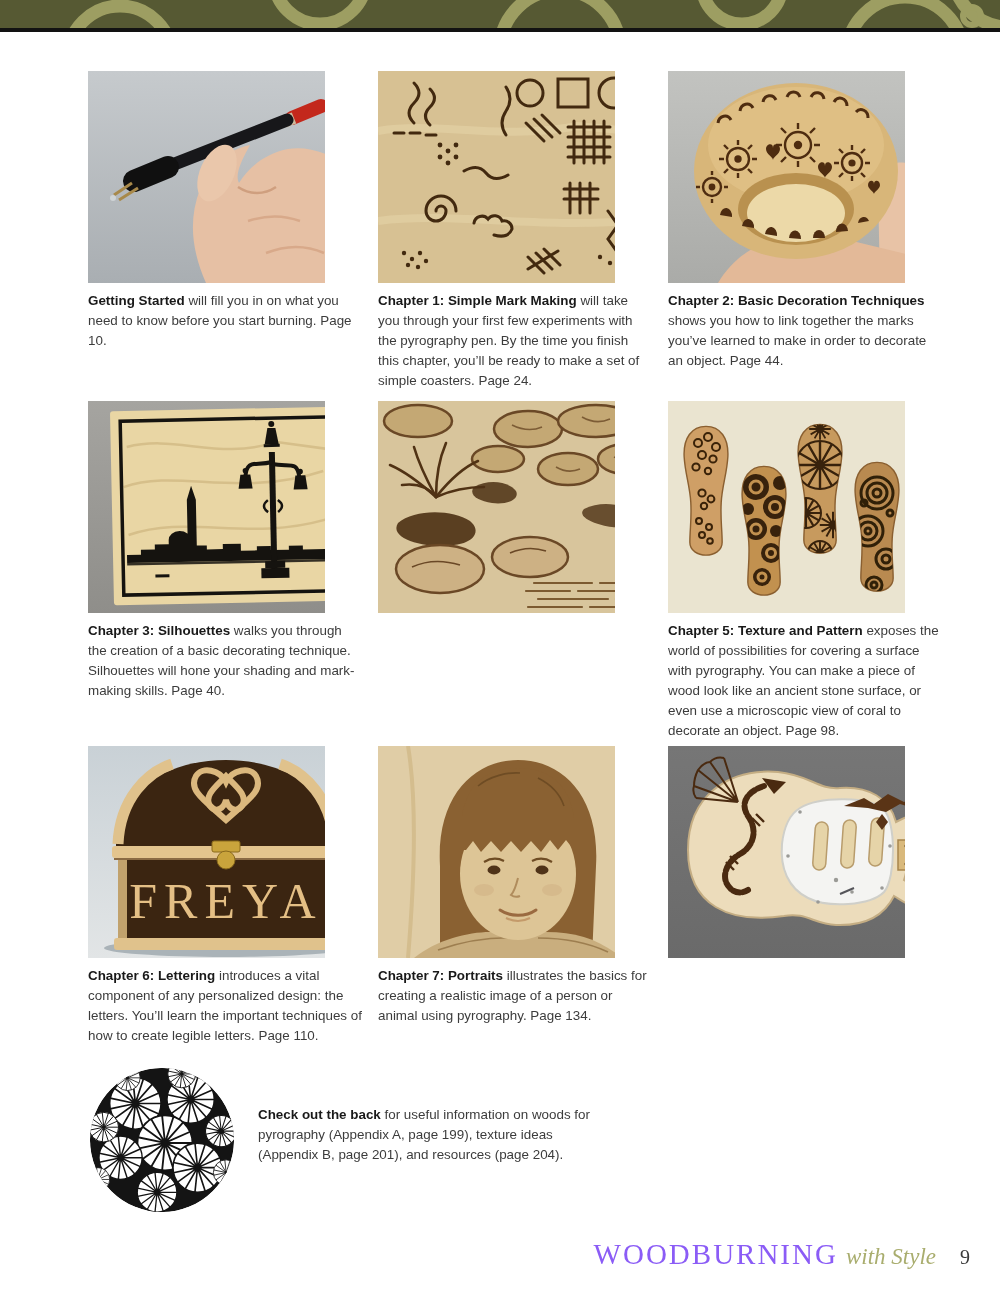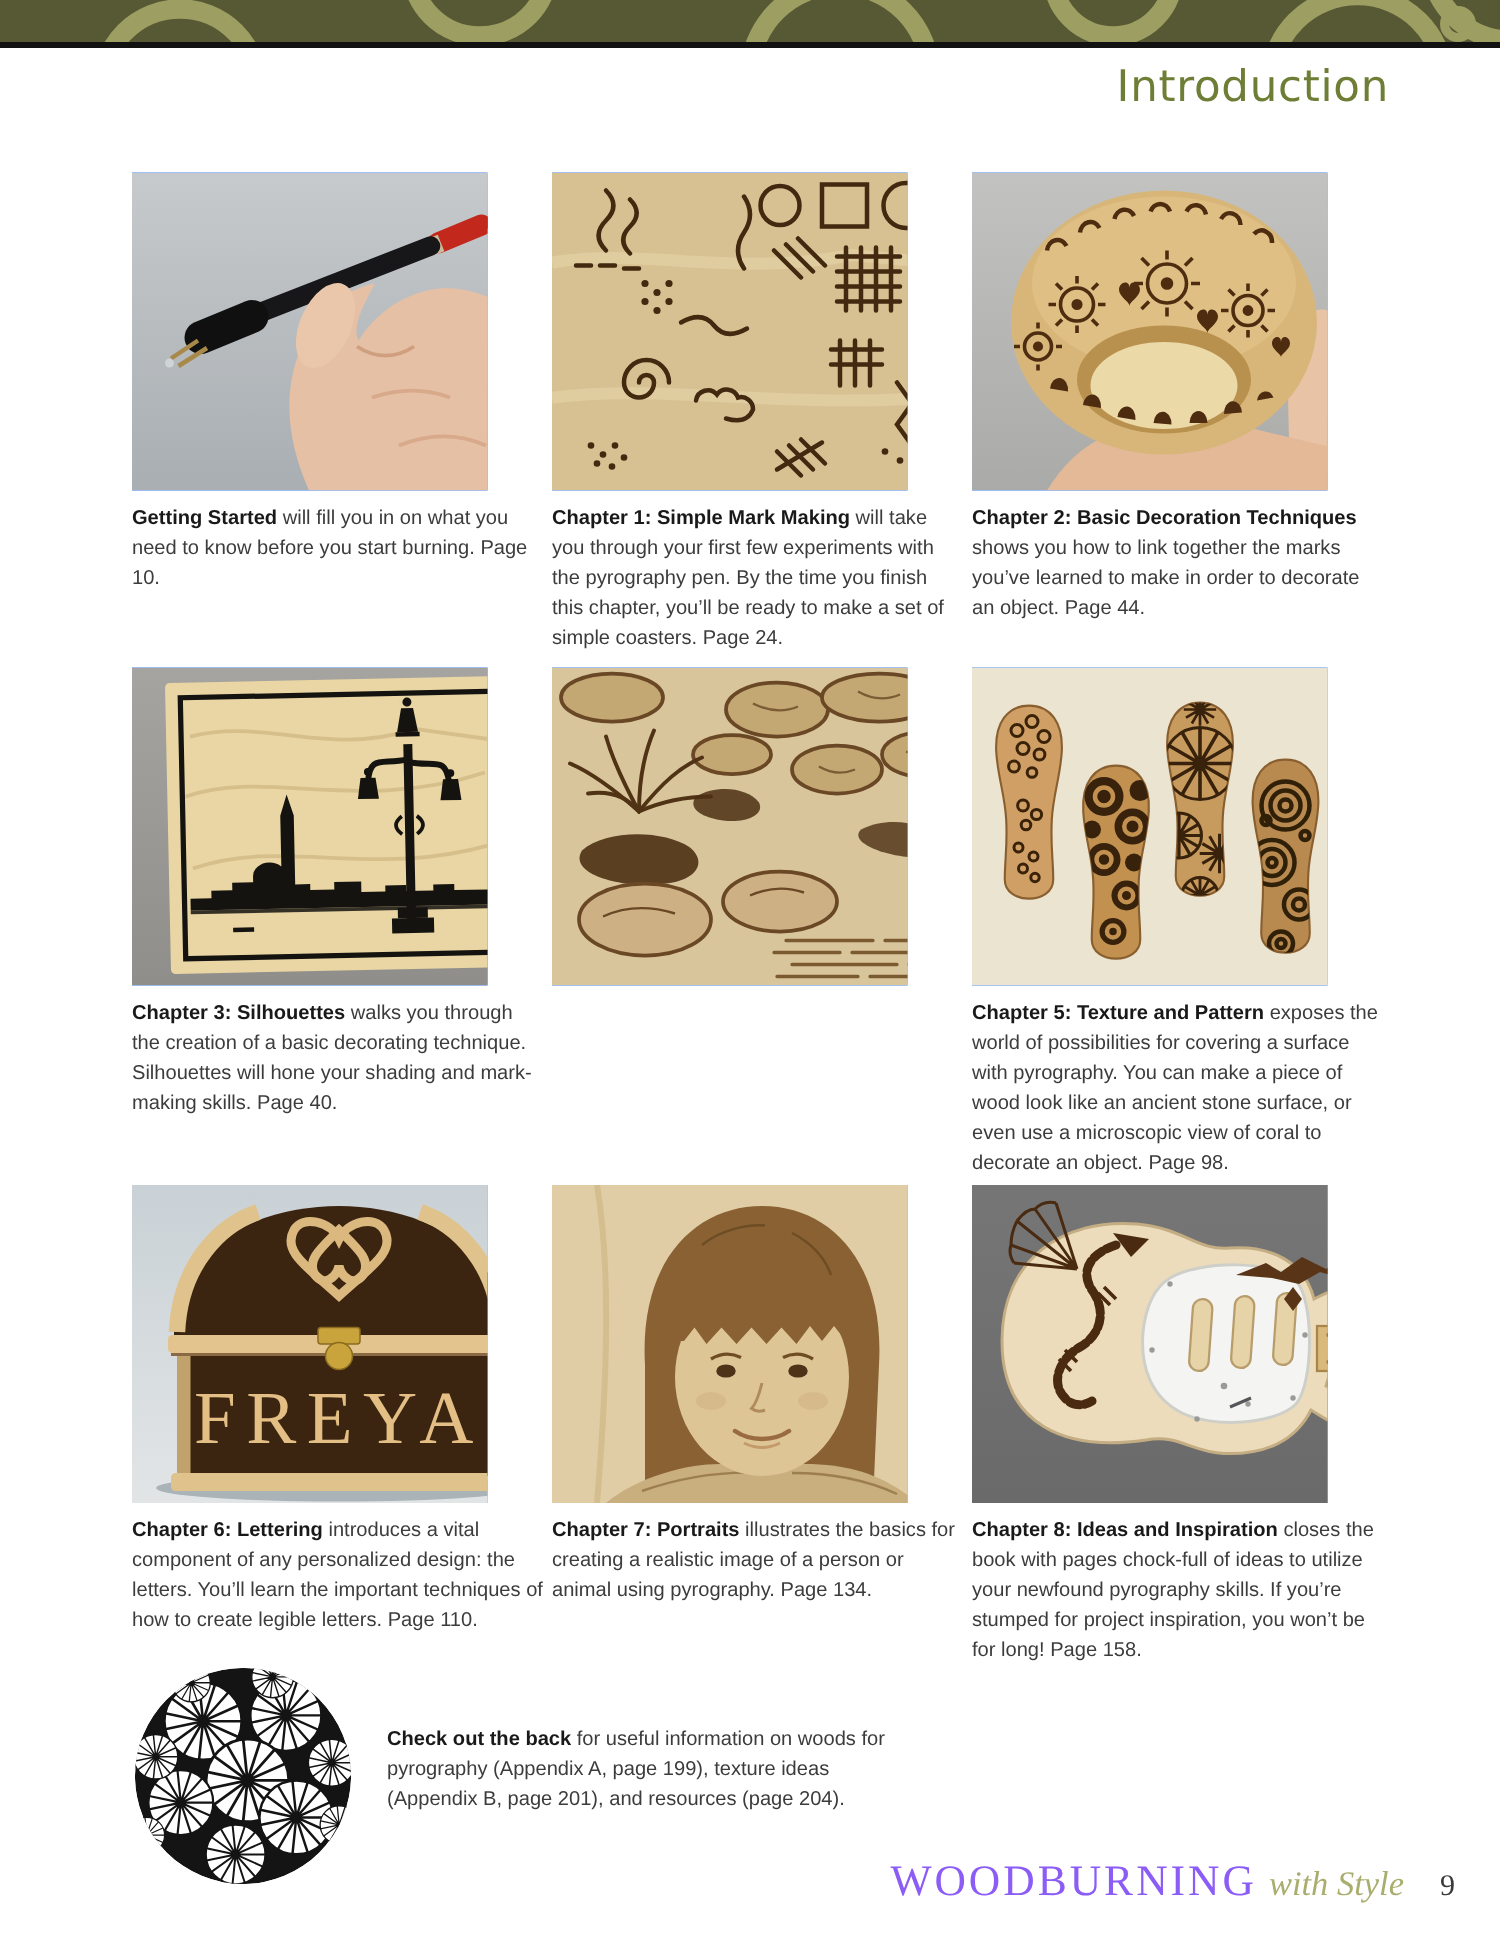--- a/index.html
+++ b/index.html
@@ -13,21 +13,21 @@
   .band-rule{height:4px;background:#121212;}
   h1.page-title{
     margin:6px 74px 0 0;text-align:right;
     font-family:"DejaVu Sans", sans-serif;font-weight:400;
     font-size:29px;line-height:38px;color:#6f7e36;letter-spacing:.5px;
   }
   
   .grid{
     margin:39px 0 0 88px;width:848px;
     display:grid;grid-template-columns:276px 276px 276px;
-    grid-template-rows:330px 345px 318px;column-gap:4px;
+    grid-template-rows:330px 345px 318px;column-gap:14px;
   }
   .card{margin:0;}
   .photo{width:237px;height:212px;overflow:hidden;background:#3b82f6;line-height:0;}
   .photo svg{display:block;}
   .caption{
     margin:8px 2px 0 0;font-size:13.4px;line-height:20px;color:#3c3c3c;
   }
   .caption .lead{font-weight:700;color:#191919;}
   
   .back-note{margin:2px 0 0 88px;width:760px;display:flex;align-items:center;}
@@ -55,21 +55,20 @@
         <circle cx="320" cy="-22" r="46"></circle>
         <circle cx="560" cy="50" r="60"></circle>
         <circle cx="742" cy="-16" r="40"></circle>
         <circle cx="905" cy="55" r="58"></circle>
         <circle cx="1008" cy="-28" r="55"></circle>
       </g>
       <circle cx="972" cy="16" r="9" fill="none" stroke="#9d9e62" stroke-width="6"></circle>
     </svg>
   </div>
   <div class="band-rule"></div>
-  <h1 class="page-title">Introduction</h1>
 </header>
 
 <main class="grid">
 
   <figure class="card">
     <div class="photo">
       <svg width="276" height="212" viewBox="0 0 276 212">
         <defs>
           <linearGradient id="peng" x1="0" y1="0" x2="0" y2="1">
             <stop offset="0" stop-color="#c6cacd"></stop>
@@ -511,21 +510,20 @@
           <path d="M70,56 L30,24 M70,56 L42,16 M70,56 L56,12 M70,56 L26,40 M70,56 L28,52"></path>
           <path d="M30,24 Q36,16 42,16 Q48,10 56,12 M30,24 Q26,32 26,40 Q24,46 28,52"></path>
         </g>
         <path d="M96,40 C78,46 72,58 80,70 C90,84 86,100 72,108 C58,116 52,132 62,142 C66,147 74,148 80,144" stroke="#4a2a10" stroke-width="6" fill="none" stroke-linecap="round" stroke-dasharray="7 3"></path>
         <path d="M94,32 L118,36 L106,48 Z" fill="#4a2a10"></path>
         <path d="M84,72 l8,8 M88,68 l8,8 M62,110 l8,8 M58,116 l8,8" stroke="#4a2a10" stroke-width="2.4"></path>
         <path d="M176,60 L196,52 L206,58 L220,48 L236,56 L252,46 L258,54 L246,62 L232,58 L218,66 L200,62 Z" fill="#5a3416"></path>
         <path d="M214,68 l6,8 l-6,8 l-6,-8 Z" fill="#5a3416"></path>
       </svg>
     </div>
-    <p class="caption"><span class="lead">Chapter 8: Ideas and Inspiration</span><span> closes the book with pages chock-full of ideas to utilize your newfound pyrography skills. If you’re stumped for project inspiration, you won’t be for long! Page 158.</span></p>
   </figure>
 
 </main>
 
 <section class="back-note">
   <div class="pattern">
     <svg width="148" height="148" viewBox="0 0 150 150">
       <defs>
         <clipPath id="discClip">
             <circle cx="75" cy="75" r="73"></circle>

